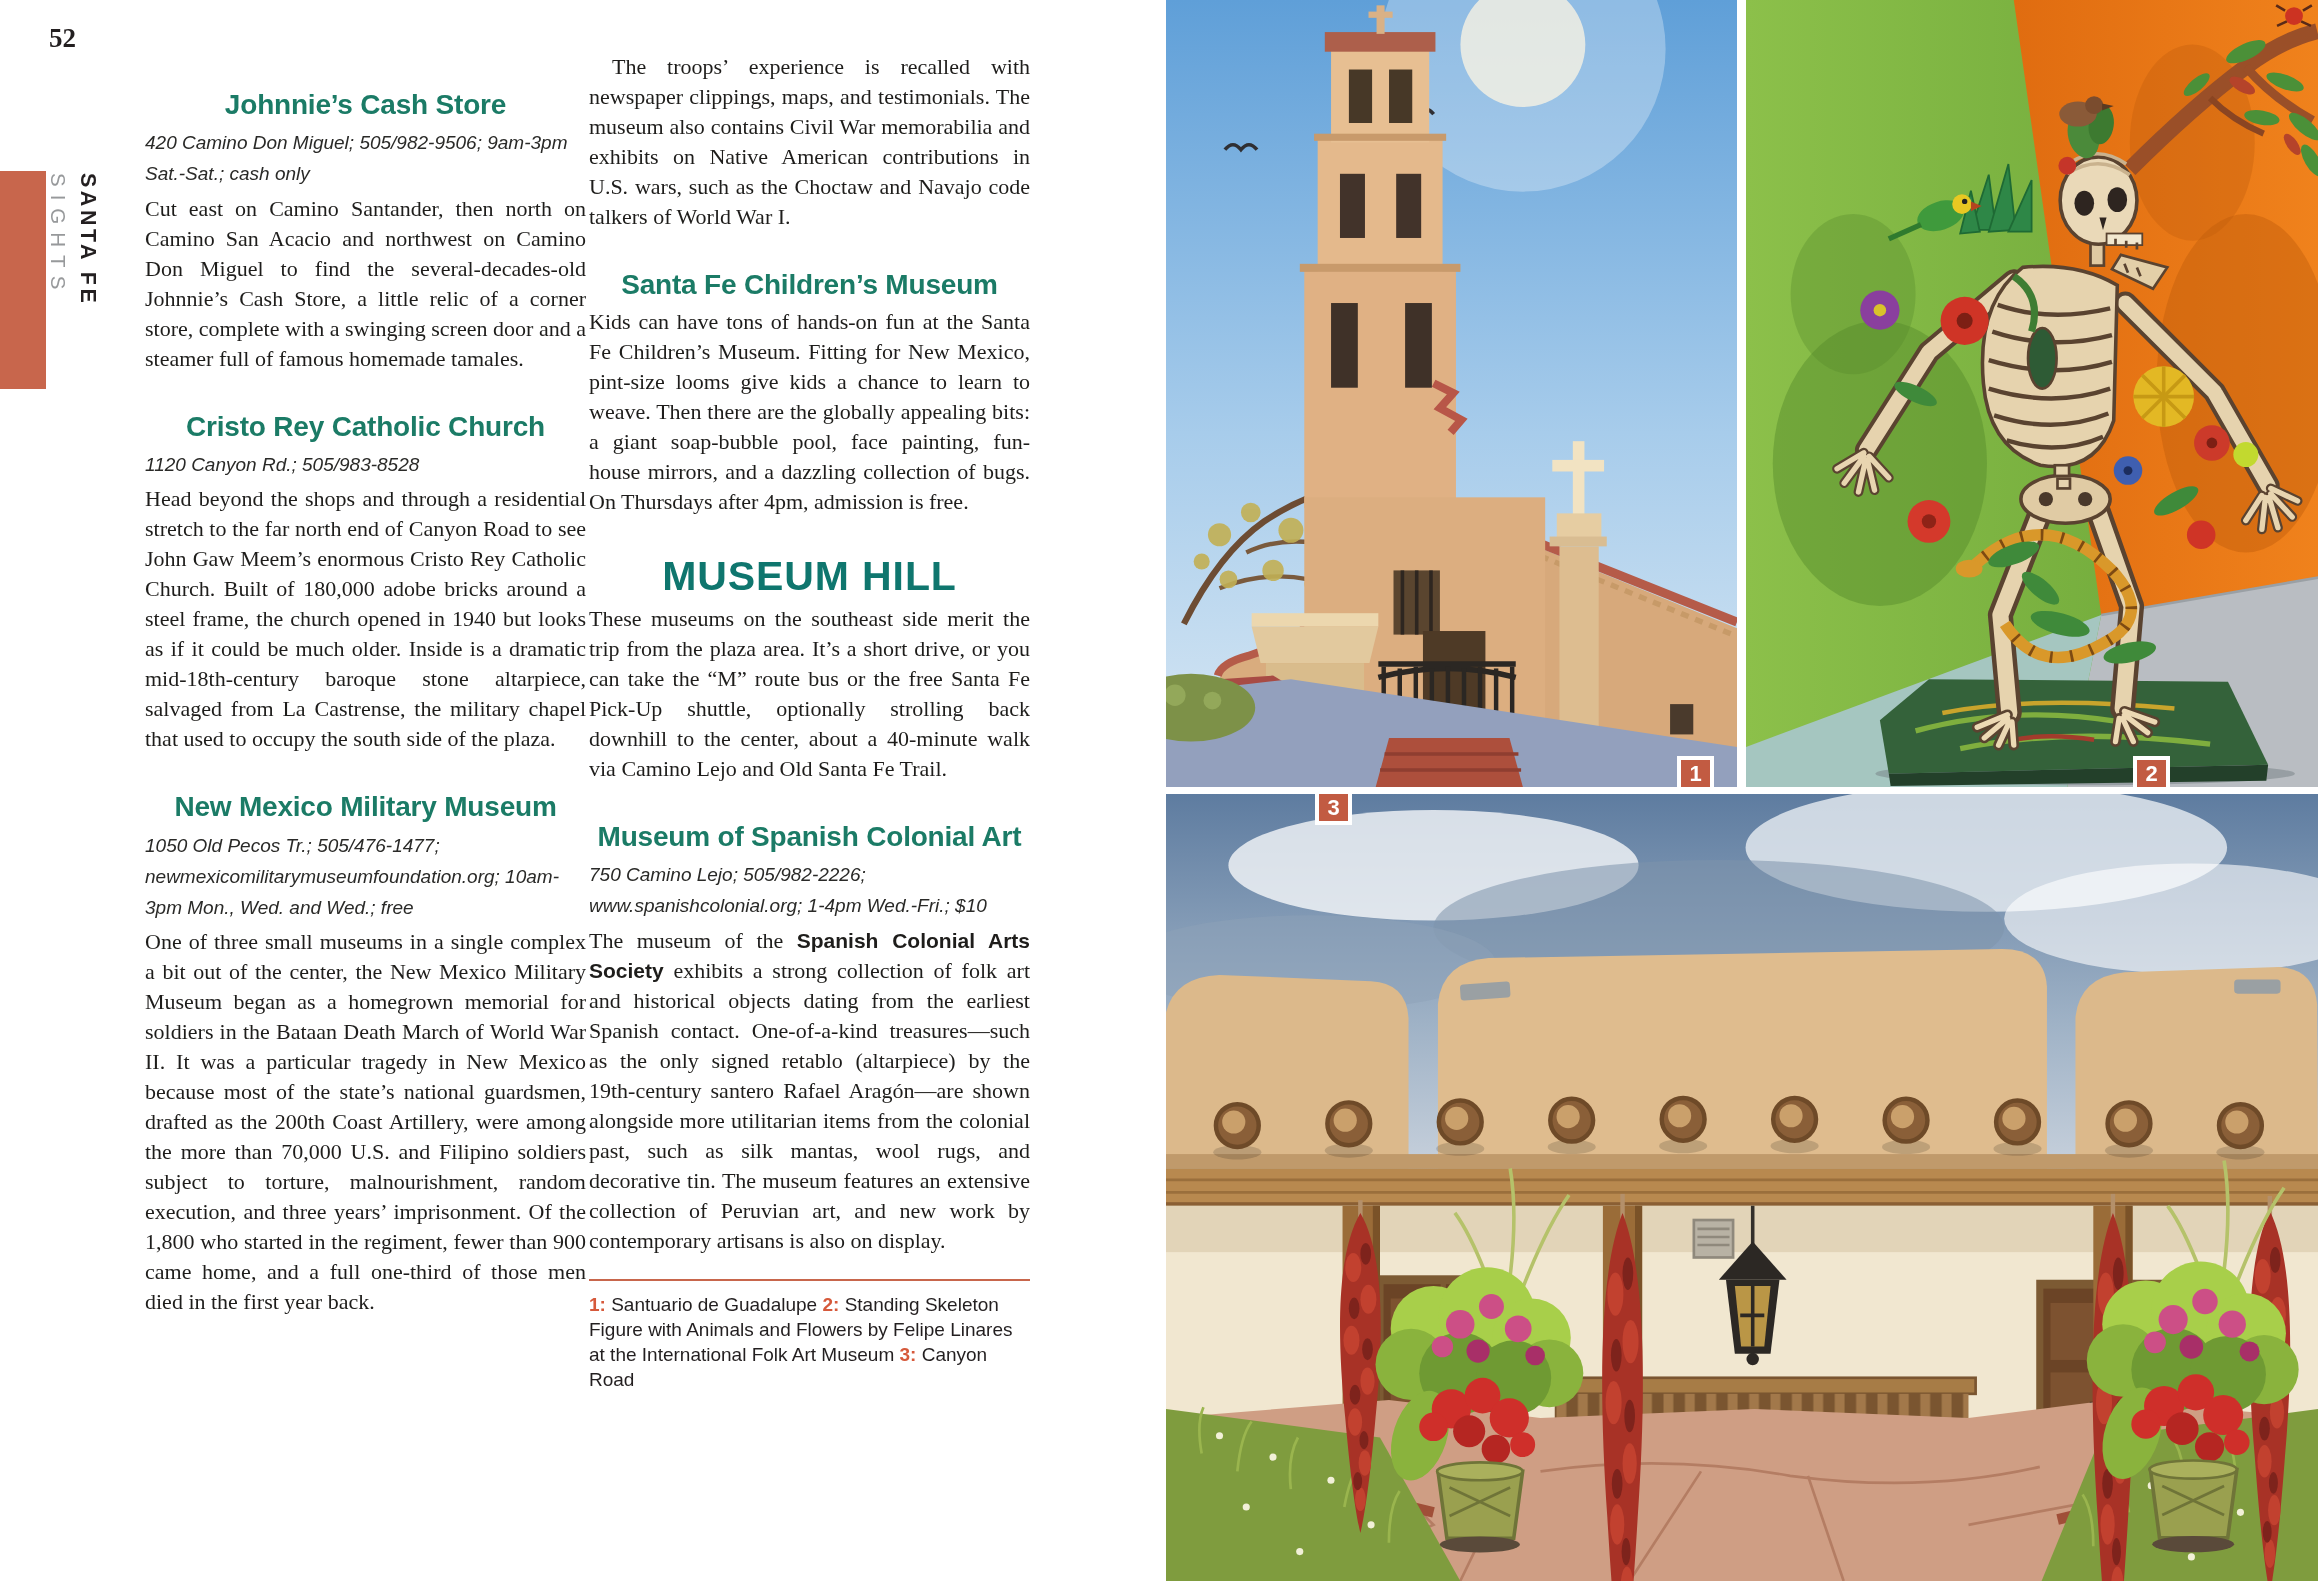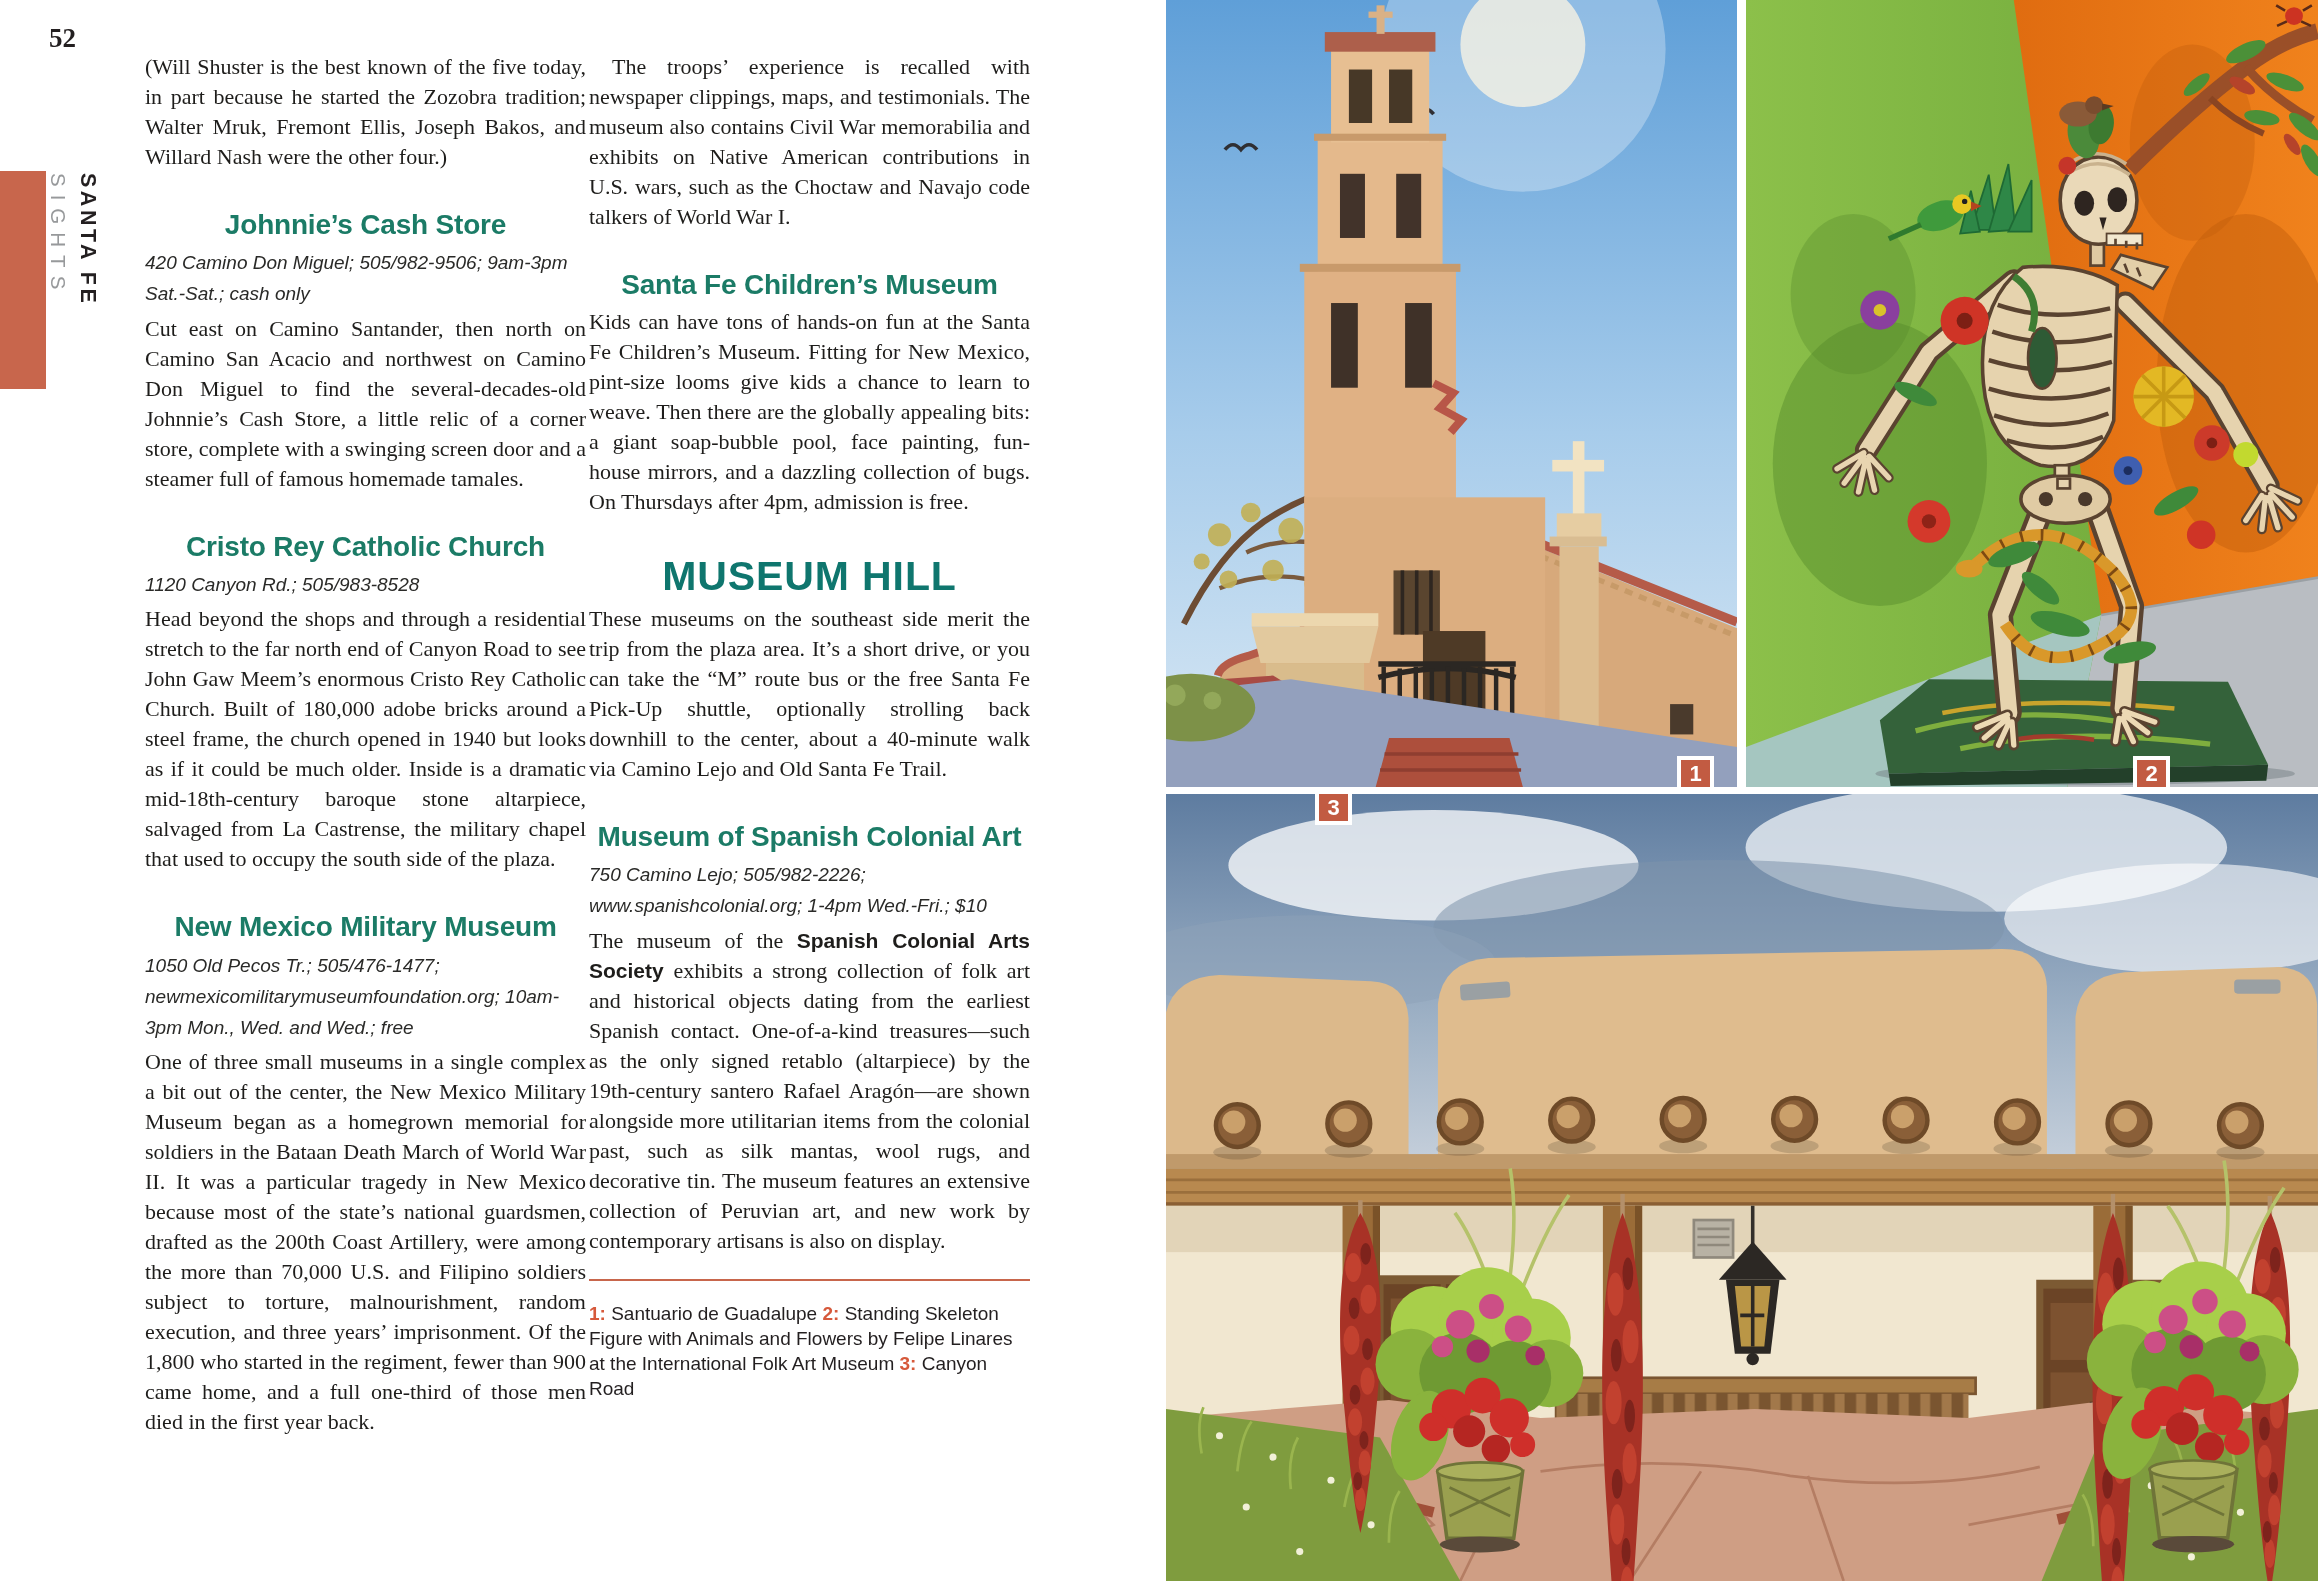--- a/index.html
+++ b/index.html
@@ -37,21 +37,21 @@
   p.details {
     font-family:"Liberation Sans","DejaVu Sans",sans-serif; font-style:italic;
     font-size:19px; line-height:31px; color:#2a2a28; margin:0 0 4.5px 0; text-align:left;
   }
   h2.section-title {
     font-family:"Liberation Sans","DejaVu Sans",sans-serif; font-weight:bold;
     font-size:41px; line-height:37px; letter-spacing:0.9px; color:#0f766e;
     margin:41px 0 9px 0; text-align:center;
   }
   .boldsans { font-family:"Liberation Sans","DejaVu Sans",sans-serif; font-weight:bold; font-size:21px; }
-  .caption-block { margin-top:23px; border-top:2.7px solid #c8664c; padding-top:20px; }
+  .caption-block { margin-top:23px; border-top:2.7px solid #c8664c; padding-top:11px; }
   .caption-text {
     font-family:"Liberation Sans","DejaVu Sans",sans-serif; font-size:19px; line-height:25px;
     color:#231f20; margin:0; text-align:left;
   }
   .capnum { color:#d6593b; font-weight:bold; }
   
   figure.photo { position:absolute; margin:0; padding:0; overflow:hidden; }
   figure.photo svg { display:block; width:100%; height:100%; }
   .photo1 { left:1166px; top:0; width:571px; height:787px; }
   .photo2 { left:1746px; top:0; width:573px; height:787px; }
@@ -70,21 +70,20 @@
 
 <div class="page">
 
   <div class="pageno">52</div>
 
   <div class="tab-rect"></div>
   <div class="tab-santafe">SANTA FE</div>
   <div class="tab-sights">SIGHTS</div>
 
   <div class="col col1">
-    <p class="body">(Will Shuster is the best known of the five today, in part because he started the Zozobra tradition; Walter Mruk, Fremont Ellis, Joseph Bakos, and Willard Nash were the other four.)</p>
 
     <h3 class="listing-title">Johnnie’s Cash Store</h3>
     <p class="details">420 Camino Don Miguel; 505/982-9506; 9am-3pm Sat.-Sat.; cash only</p>
     <p class="body">Cut east on Camino Santander, then north on Camino San Acacio and northwest on Camino Don Miguel to find the several-decades-old Johnnie’s Cash Store, a little relic of a corner store, complete with a swinging screen door and a steamer full of famous homemade tamales.</p>
 
     <h3 class="listing-title">Cristo Rey Catholic Church</h3>
     <p class="details">1120 Canyon Rd.; 505/983-8528</p>
     <p class="body">Head beyond the shops and through a residential stretch to the far north end of Canyon Road to see John Gaw Meem’s enormous Cristo Rey Catholic Church. Built of 180,000 adobe bricks around a steel frame, the church opened in 1940 but looks as if it could be much older. Inside is a dramatic mid-18th-century baroque stone altarpiece, salvaged from La Castrense, the military chapel that used to occupy the south side of the plaza.</p>
 
     <h3 class="listing-title">New Mexico Military Museum</h3>

